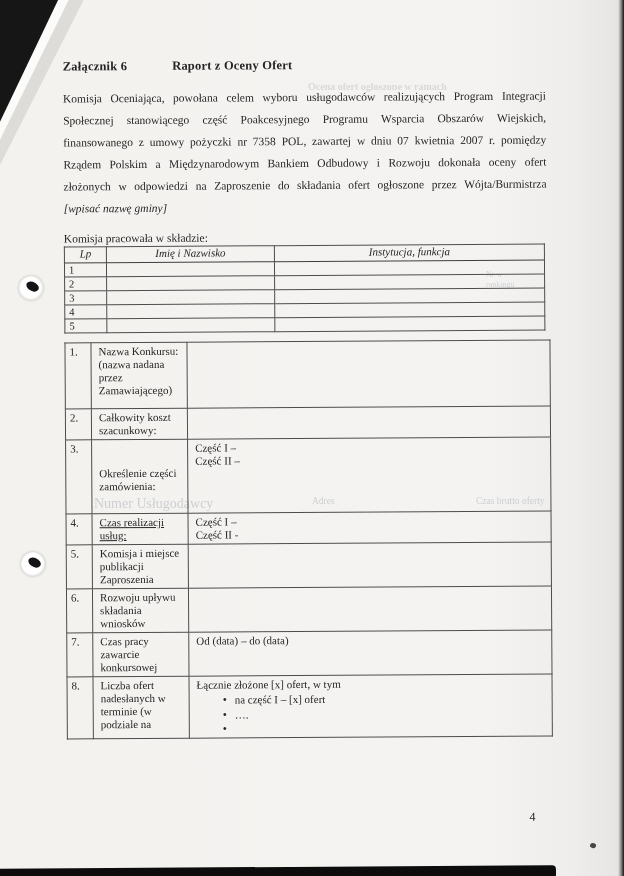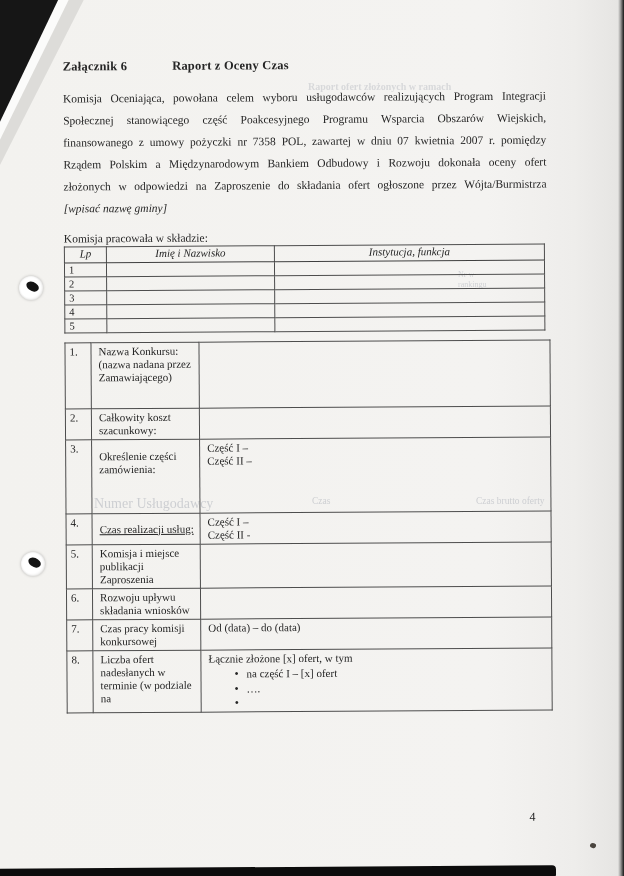--- a/index.html
+++ b/index.html
@@ -43,21 +43,21 @@
     background:#141414; border-radius:60% 40% 55% 45%; transform:rotate(38deg); }
   .hole-1 { left:19px; top:276px; }
   .hole-2 { left:21px; top:552px; }
   .ink-speck { position:absolute; left:590px; top:843px; width:6px; height:5px;
     background:#4a453f; border-radius:60% 40% 50% 50%; transform:rotate(20deg); }
 
   
   .ghost { position:absolute; color:#aeb2ba; opacity:.55;
     font-family:"Liberation Serif",serif; pointer-events:none; }
   .g-head { left:308px; top:81px; font-size:10px; font-weight:bold; opacity:.4; }
-  .g-rank { left:458px; top:270px; font-size:8px; line-height:10px; width:46px; opacity:.5; }
+  .g-rank { left:486px; top:270px; font-size:8px; line-height:10px; width:46px; opacity:.5; }
   .g-para { left:78px; top:465px; width:478px; font-size:9.5px; line-height:15px; opacity:.55; }
   .g-th1 { left:94px;  top:496px; font-size:14px; }
   .g-th2 { left:312px; top:496px; font-size:9.5px; }
   .g-th3 { left:476px; top:496px; font-size:9.5px; }
 
   
   .tilt { position:absolute; inset:0; transform:rotate(-0.35deg); transform-origin:310px 430px; }
   .doc { position:absolute; left:65px; top:58px; width:483px; }
 
   .title-row { display:flex; font-weight:bold; font-size:12.5px; letter-spacing:.2px; }
@@ -76,48 +76,48 @@
   .t1 { margin-top:2px; width:481px; border:1.5px solid #3f3f3f; }
   .t1 th { font-style:italic; text-align:center; height:16px; font-size:11px;
     padding:0 2px; border-bottom:1.5px solid #3f3f3f; }
   .t1 td { height:14px; padding:0 4px; font-size:10.5px; line-height:13px; }
   .t1 .c-lp { width:42px; }
   .t1 .c-name { width:168px; }
 
   .t2 { margin-top:9px; width:486px; border:1.5px solid #3f3f3f; }
   .t2 td { padding:2px 5px 2px 7px; line-height:13px; }
   .t2 .c-num { width:26px; padding-left:4px; }
-  .t2 .c-lab { width:108px; }
-  .t2 .pad-top { padding-top:10px; }
+  .t2 .c-lab { width:96px; }
+  .t2 .pad-top { padding-top:27px; }
   .t2 .v-mid { vertical-align:middle;text-decoration:underline; }
   .em { }
   .bullets { list-style:none; margin-top:1px; }
   .bullets li { position:relative; padding-left:38px; line-height:14.5px; min-height:14px; }
   .bullets li::before { content:"•"; position:absolute; left:26px; top:0; font-size:12px; }
 
   .page-number { position:absolute; left:527px; top:811px; font-size:12px; }
 </style>
 </head>
 <body>
 
 <div class="sheet">
 
-  <div class="ghost g-head">Raport ofert złożonych w ramach</div>
+  <div class="ghost g-head">Ocena ofert ogłoszone w ramach</div>
   <div class="ghost g-rank">Nr w rankingu</div>
   <div class="ghost g-th1">Numer Usługodawcy</div>
-  <div class="ghost g-th2">Czas</div>
+  <div class="ghost g-th2">Adres</div>
   <div class="ghost g-th3">Czas brutto oferty</div>
 
   <div class="tilt">
     <div class="doc">
 
       <div class="title-row">
         <span>Załącznik 6</span>
         <span class="title-gap"></span>
-        <span>Raport z Oceny Czas</span>
+        <span>Raport z Oceny Ofert</span>
       </div>
 
       <div class="para">Komisja Oceniająca, powołana celem wyboru usługodawców realizujących Program Integracji Społecznej stanowiącego część Poakcesyjnego Programu Wsparcia Obszarów Wiejskich, finansowanego z umowy pożyczki nr 7358 POL, zawartej w dniu 07 kwietnia 2007 r. pomiędzy Rządem Polskim a Międzynarodowym Bankiem Odbudowy i Rozwoju dokonała oceny ofert złożonych w odpowiedzi na Zaproszenie do składania ofert ogłoszone przez Wójta/Burmistrza</div>
       <div class="note">[wpisać nazwę gminy]</div>
 
       <div class="caption">Komisja pracowała w składzie:</div>
 
       <table class="t1">
         <tbody>
             <tr>
@@ -189,21 +189,21 @@
           <td class="c-lab">Komisja i miejsce publikacji Zaproszenia</td>
           <td></td>
         </tr>
         <tr style="height:24px">
           <td class="c-num">6.</td>
           <td class="c-lab">Rozwoju upływu składania wniosków</td>
           <td></td>
         </tr>
         <tr style="height:23px">
           <td class="c-num">7.</td>
-          <td class="c-lab">Czas pracy komisji konkursowej</td>
+          <td class="c-lab">Czas pracy zawarcie konkursowej</td>
           <td>
             <span>Od (</span><span class="em">data</span><span>)  – do (</span><span class="em">data</span><span class="em">)</span>
           </td>
         </tr>
         <tr style="height:50px">
           <td class="c-num">8.</td>
           <td class="c-lab">Liczba ofert nadesłanych w terminie (w podziale na</td>
           <td>
             <div>Łącznie złożone [x] ofert, w tym</div>
             <ul class="bullets">

